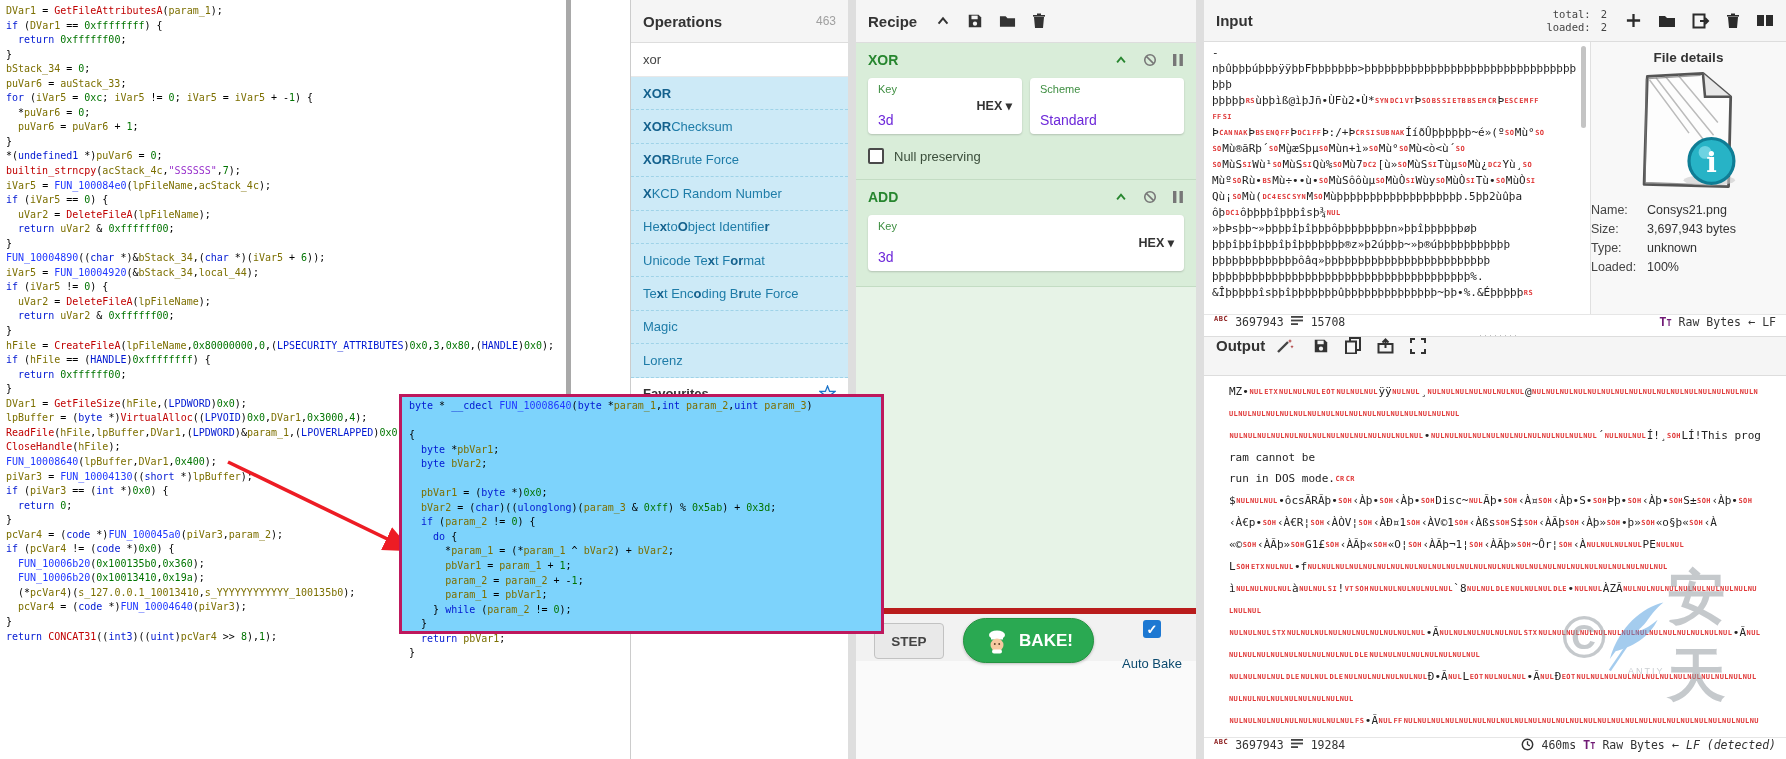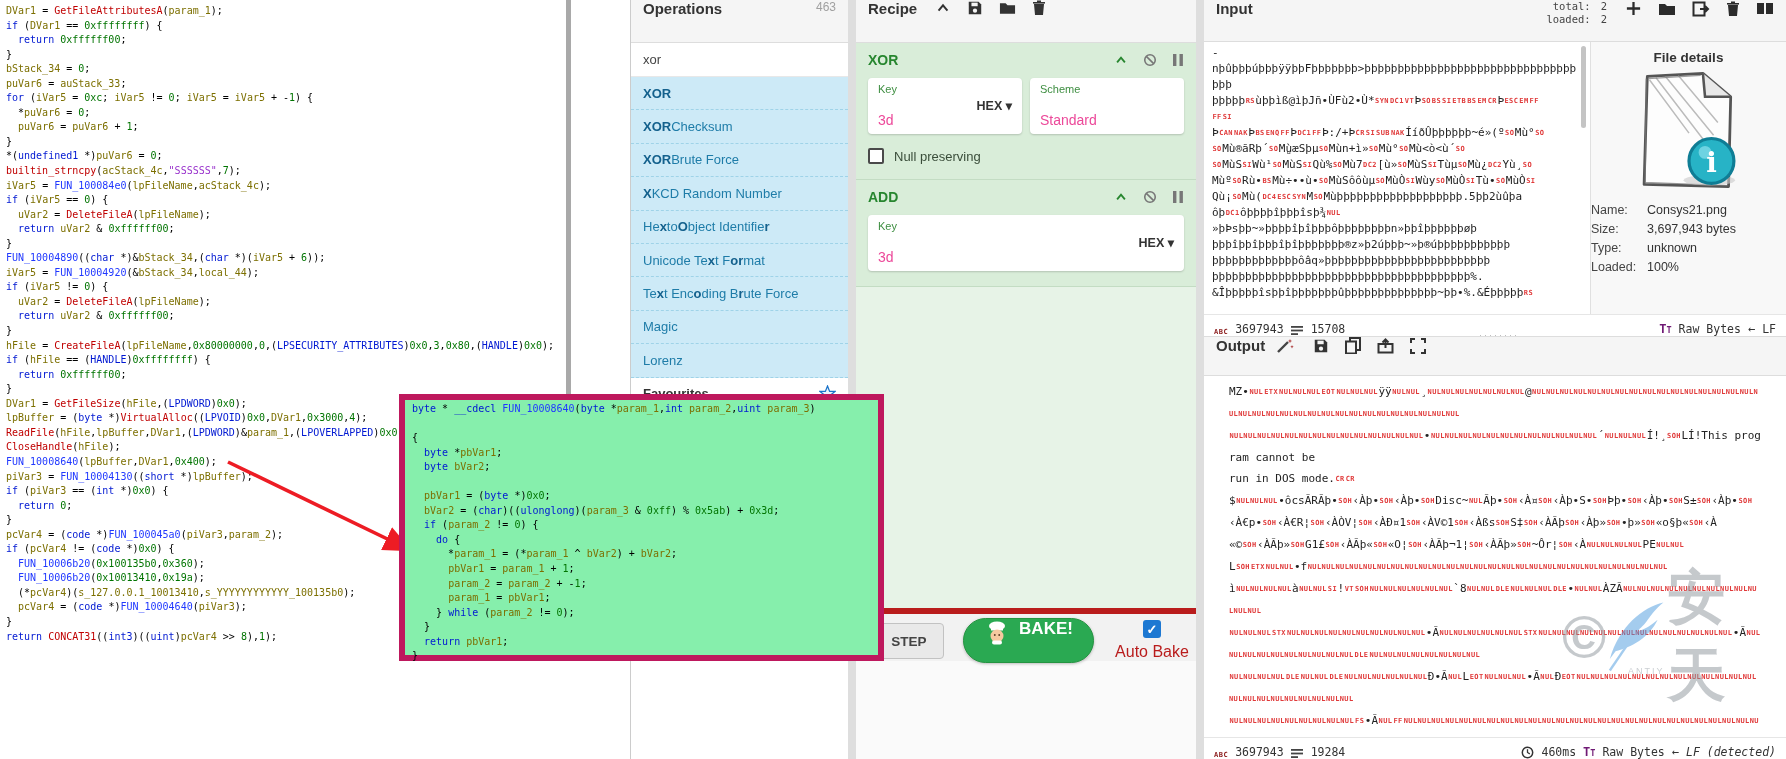--- a/index.html
+++ b/index.html
@@ -12,21 +12,21 @@
   #code-pane{left:0;width:630px}
   #code-lines{position:absolute;top:4px;left:6px}
   .codeline{white-space:pre;font:10px/14.55px "DejaVu Sans Mono",monospace;color:#000}
   .c-kw{color:#0018d2}.c-ty{color:#0018d2}.c-fun{color:#2038ff}.c-api{color:#c00000}
   .c-num{color:#007400}.c-str{color:#9932cc}.c-var{color:#7c6f00}.c-com{color:#c837c8}
   #code-scrollbar{position:absolute;left:566px;top:0;width:5px;height:400px;background:#a9a9a9}
 
   
   #ops-panel{left:630px;width:218px;border-left:1px solid #ccc}
   .panel-header{height:43px;background:#f5f5f5;border-bottom:1px solid #ddd;display:flex;
-                align-items:flex-start;padding:0 12px}
+                align-items:center;padding:0 12px}
   .panel-title{font-weight:bold;font-size:15px;color:#333}
   #ops-count{margin-left:auto;color:#a0a0a0;font-size:12px}
   #ops-search{height:34px;border-bottom:1px solid #e8e8e8;display:flex;align-items:center;padding:0 12px;background:#fff}
   #ops-search input{border:0;outline:0;font-size:13px;color:#444;width:100%;background:transparent;
                     font-family:"Liberation Sans",sans-serif}
   .op-item{height:33.4px;background:#cdeaf7;border-bottom:1px dashed #9fd3e8;display:flex;
            align-items:center;padding:0 12px;font-size:13px;color:#1e7ca8}
   .op-item b{color:#14618d}
   #ops-fav{height:26px;display:flex;align-items:center;padding:0 12px;margin-top:3px;
            font-size:13px;font-weight:bold;color:#333}
@@ -37,78 +37,78 @@
   #recipe-body{position:absolute;top:43px;left:0;right:0;height:565px;background:#e7f3e7;overflow:hidden}
   .recipe-op{background:#d9edd9;border-bottom:1px solid #c3dcc3;padding:9px 12px 15px}
   .op-title-row{display:flex;align-items:center}
   .op-title{color:#27862f;font-weight:bold;font-size:14px}
   .op-icons{margin-left:auto;display:flex;gap:15px;align-items:center}
   .arg-row{display:flex;gap:8px;margin-top:10px}
   .arg-card{background:#fff;border-radius:4px;padding:5px 10px 6px;box-shadow:0 1px 2px rgba(0,0,0,.18);
             display:flex;align-items:center;flex:1;min-height:42px}
   .arg-main{flex:1}
   .arg-label{font-size:11px;color:#3e8e41}
-  .arg-value{font-size:14px;color:#ec4899;margin-top:17px}
+  .arg-value{font-size:14px;color:#6d28d9;margin-top:17px}
   .arg-unit{font-size:12.5px;color:#333;font-weight:bold;white-space:nowrap}
   .null-row{display:flex;align-items:center;gap:10px;margin-top:14px}
   .cb{width:16px;height:16px;border:2px solid #4a4a4a;background:#fff;border-radius:2px}
   .cb-checked{width:18px;height:18px;border-radius:3px;background:#1d78d2;color:#fff;font-size:13px;
               font-weight:bold;display:flex;align-items:center;justify-content:center;border:0}
   .null-label{font-size:13px;color:#3a4d3a}
   #bake-bar{position:absolute;left:0;right:0;top:608px;height:53px;background:#f2f2f2;border-top:6px solid #b91c1c}
   #step-btn{position:absolute;left:18px;top:9px;width:70px;height:36px;background:#e9e9e9;
             border:1px solid #c2c2c2;border-radius:4px;font-weight:bold;font-size:13.5px;color:#444;
             display:flex;align-items:center;justify-content:center}
   #bake-btn{position:absolute;left:107px;top:4px;width:131px;height:45px;background:#2aa952;
-            border:1px solid #249441;border-radius:24px;display:flex;
+            border:1px solid #249441;border-radius:24px;display:flex;align-items:center;
             justify-content:center;gap:9px;color:#fff;font-weight:bold;font-size:17px;
             box-shadow:0 1px 3px rgba(0,0,0,.25)}
   #autobake{position:absolute;left:258px;top:6px;width:76px;text-align:center}
   #autobake .cb-checked{margin:0 auto}
-  #autobake-label{font-size:16px;color:#b91c1c;margin-top:5px}
+  #autobake-label{font-size:13px;color:#0c4a6e;margin-top:18px}
 
   
   #io-panel{left:1204px;width:582px}
   #input-header{height:42px}
   .totals{margin-left:auto;font:10.5px/13px "DejaVu Sans Mono",monospace;color:#444;text-align:right}
   .totals div{display:flex;justify-content:flex-end;gap:10px}
   .hdr-icons{display:flex;gap:16px;align-items:center;margin-left:18px}
   #input-body{position:absolute;top:42px;left:0;width:582px;height:272px;background:#fff}
   #input-text{position:absolute;top:3px;left:8px;width:366px;height:266px;overflow:hidden}
   .io-line{white-space:pre-wrap;word-break:break-all;font:11px/16px "DejaVu Sans Mono",monospace;color:#222}
   .out .io-line{line-height:21px}
   .ctl{color:#e03a3a;font-size:7px;font-weight:bold;letter-spacing:.4px;padding:0 .5px;vertical-align:1px}
   #input-scrollbar{position:absolute;left:377px;top:4px;width:5px;height:82px;background:#c4c4c4;border-radius:3px}
   #file-details{position:absolute;left:386px;top:0;width:196px;height:272px;background:#f8f8f8;
                 border-left:1px solid #e0e0e0;padding-top:8px}
   #fd-title{text-align:center;font-weight:bold;font-size:13.5px;color:#333}
   #fd-sketch{display:block;margin:4px auto 0}
   .fd-rows{margin:8px 0 0 0;font-size:12.5px;color:#333;line-height:19px}
   .fd-label{display:inline-block;width:56px;color:#444}
   .io-footer{position:absolute;left:0;width:582px;height:22px;background:#fff;border-top:1px solid #e6e6e6;
-             display:flex;align-items:flex-end;font:11.5px "DejaVu Sans Mono",monospace;color:#333;
+             display:flex;align-items:flex-start;font:11.5px "DejaVu Sans Mono",monospace;color:#333;
              padding:0 10px;gap:7px}
   #input-footer{top:314px}
   .grow{flex:1}
   .abc-ico{font-size:7px;font-weight:bold;color:#8b1a1a;letter-spacing:.5px}
   .tt-ico{font-weight:bold;color:#701a75;font-size:12px}
   .tt-ico small{font-size:8.5px;font-weight:bold}
   .arrow-ico{font-size:12px;color:#333}
   #splitter-dots{position:absolute;top:330px;left:255px;width:80px;text-align:center;color:#b5b5b5;
                  font-size:9px;letter-spacing:2px;z-index:3}
   #output-header{position:absolute;top:336px;left:0;width:582px;height:40px;background:#f5f5f5;
                  border-top:1px solid #ddd;border-bottom:1px solid #ddd;display:flex;align-items:flex-start;padding:0 12px}
   #output-body{position:absolute;top:376px;left:0;width:582px;height:361px;background:#fff;
                padding:5px 25px;overflow:hidden}
   #output-footer{top:737px;height:22px}
   .ital{font-style:italic}
 
   
-  #overlay-box{position:absolute;left:399px;top:394px;width:485px;height:267px;background:#86efac;
-               border:6px solid #be185d;z-index:55;padding:2px 7px}
+  #overlay-box{position:absolute;left:399px;top:394px;width:485px;height:240px;background:#7dd3fc;
+               border:3px solid #be185d;z-index:55;padding:2px 7px}
   #red-arrow{position:absolute;left:220px;top:450px;z-index:54}
   #watermark{position:absolute;left:1562px;top:562px;width:224px;height:150px;z-index:70;opacity:.5;
              display:flex;align-items:center;pointer-events:none}
   #wm-copy{font-size:60px;color:#8d949b;font-weight:bold}
   #wm-text{font-size:58px;color:#8d949b;font-weight:bold;letter-spacing:4px;font-family:"Liberation Sans",sans-serif}
   #wm-sub{position:absolute;left:66px;top:104px;font-size:9px;color:#98a0a7;letter-spacing:2px}
   .ico{display:inline-block}
 </style>
 </head>
 <body>

